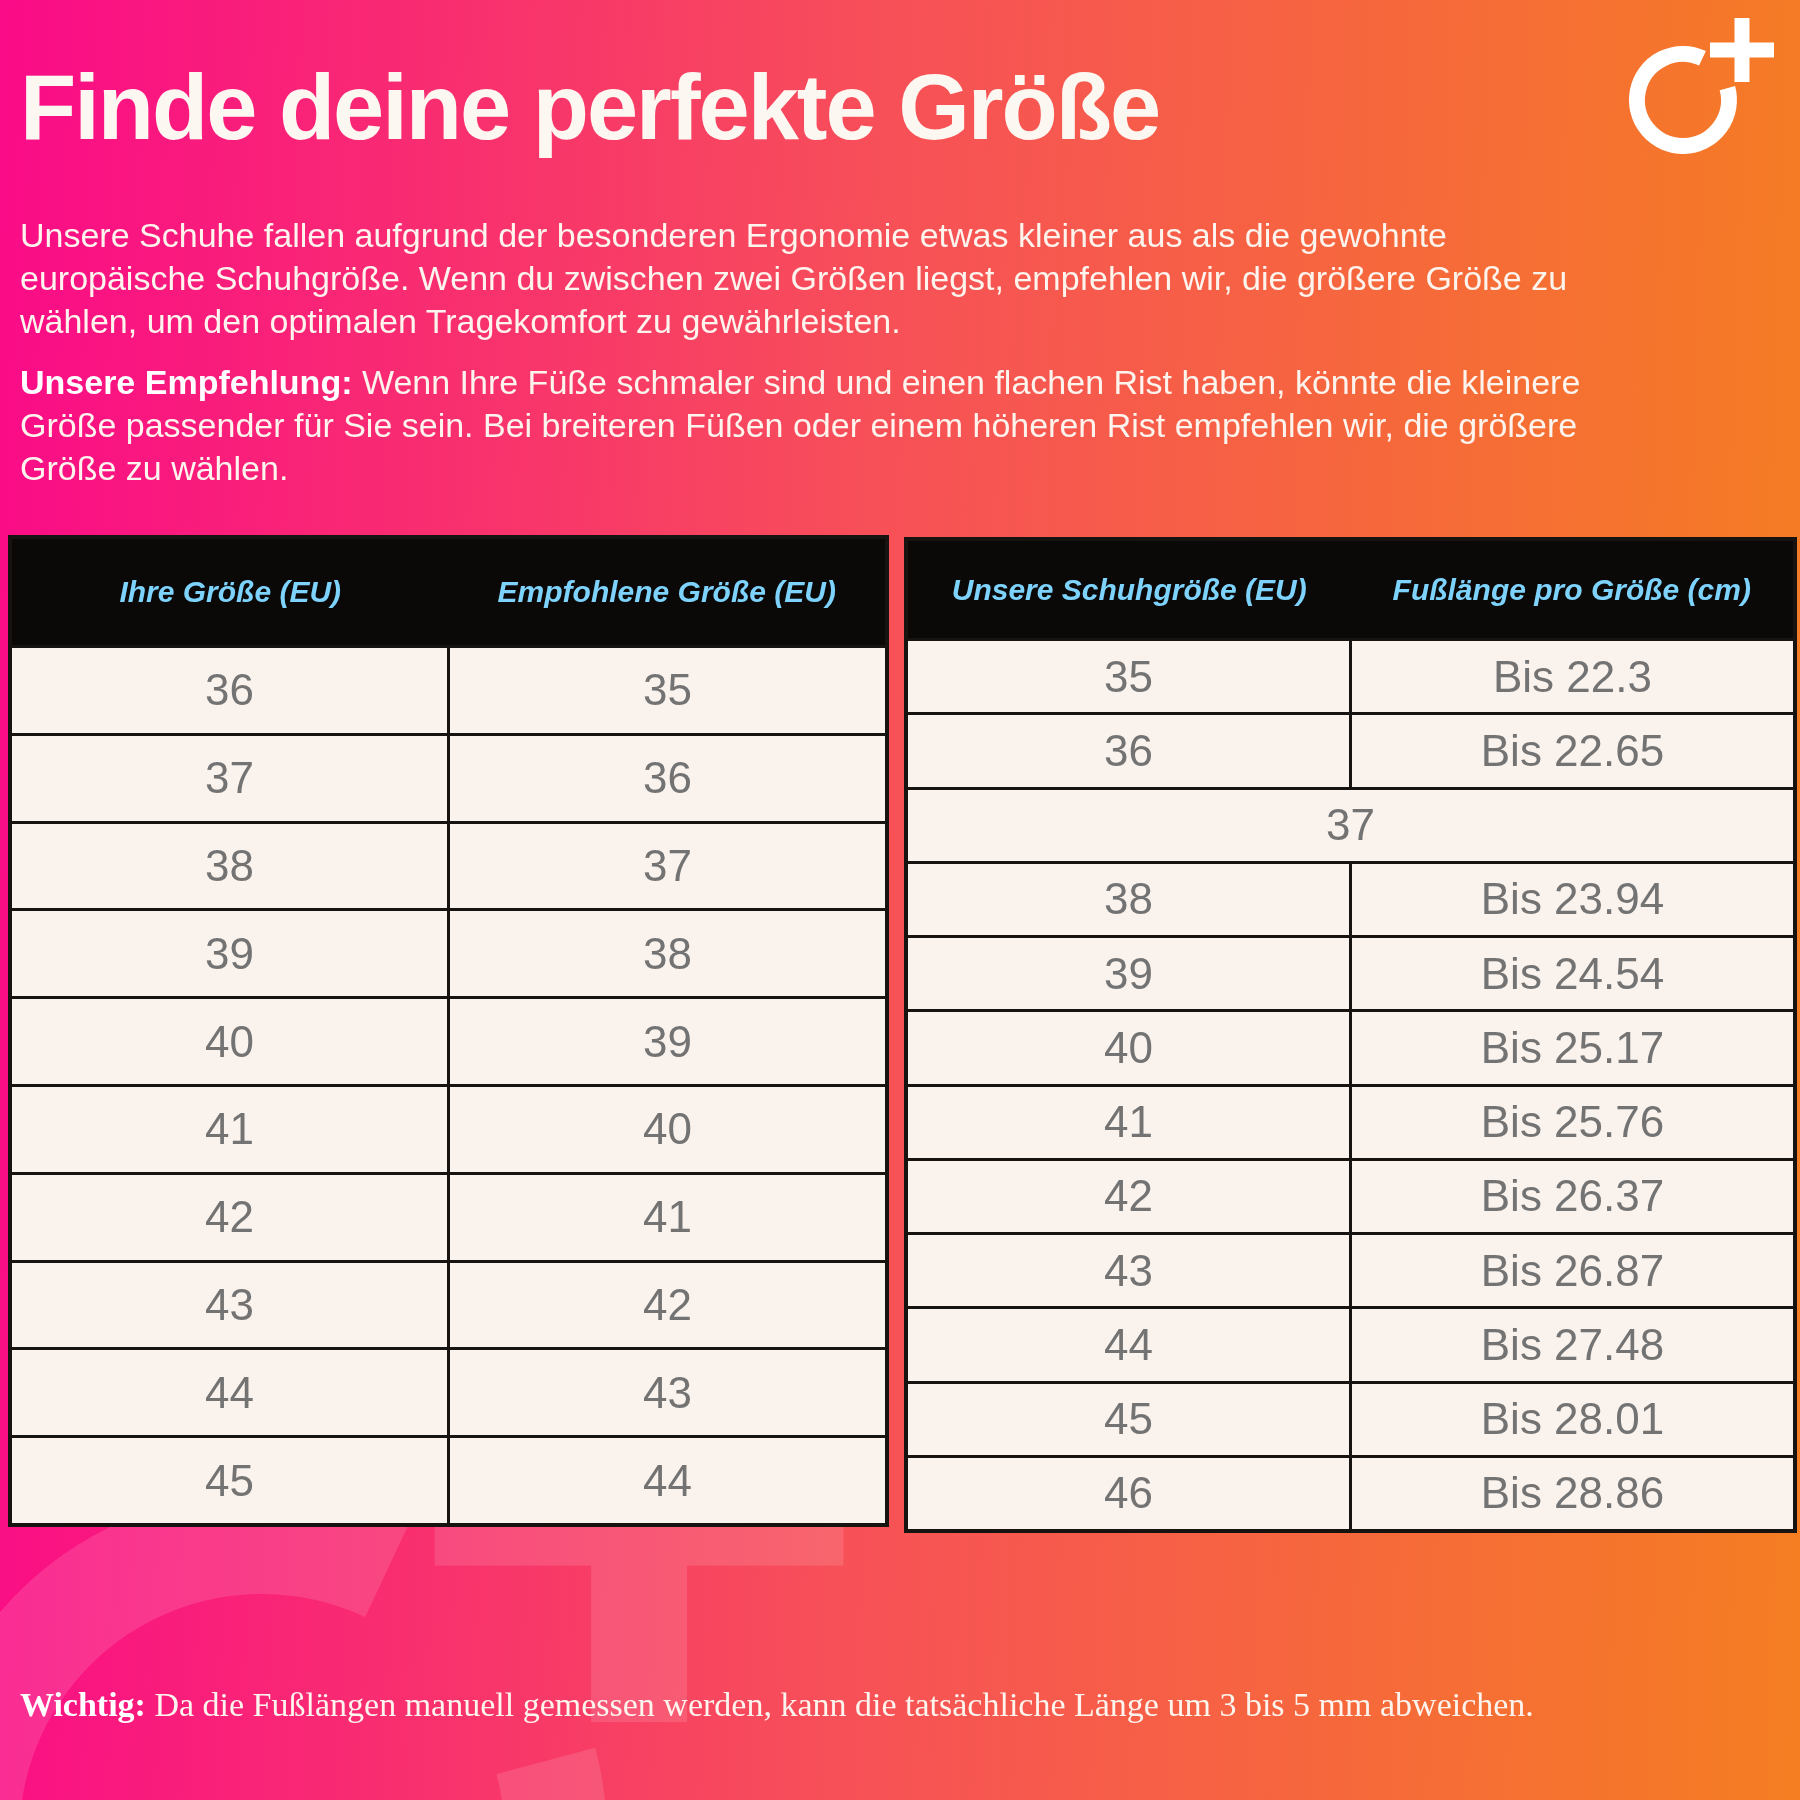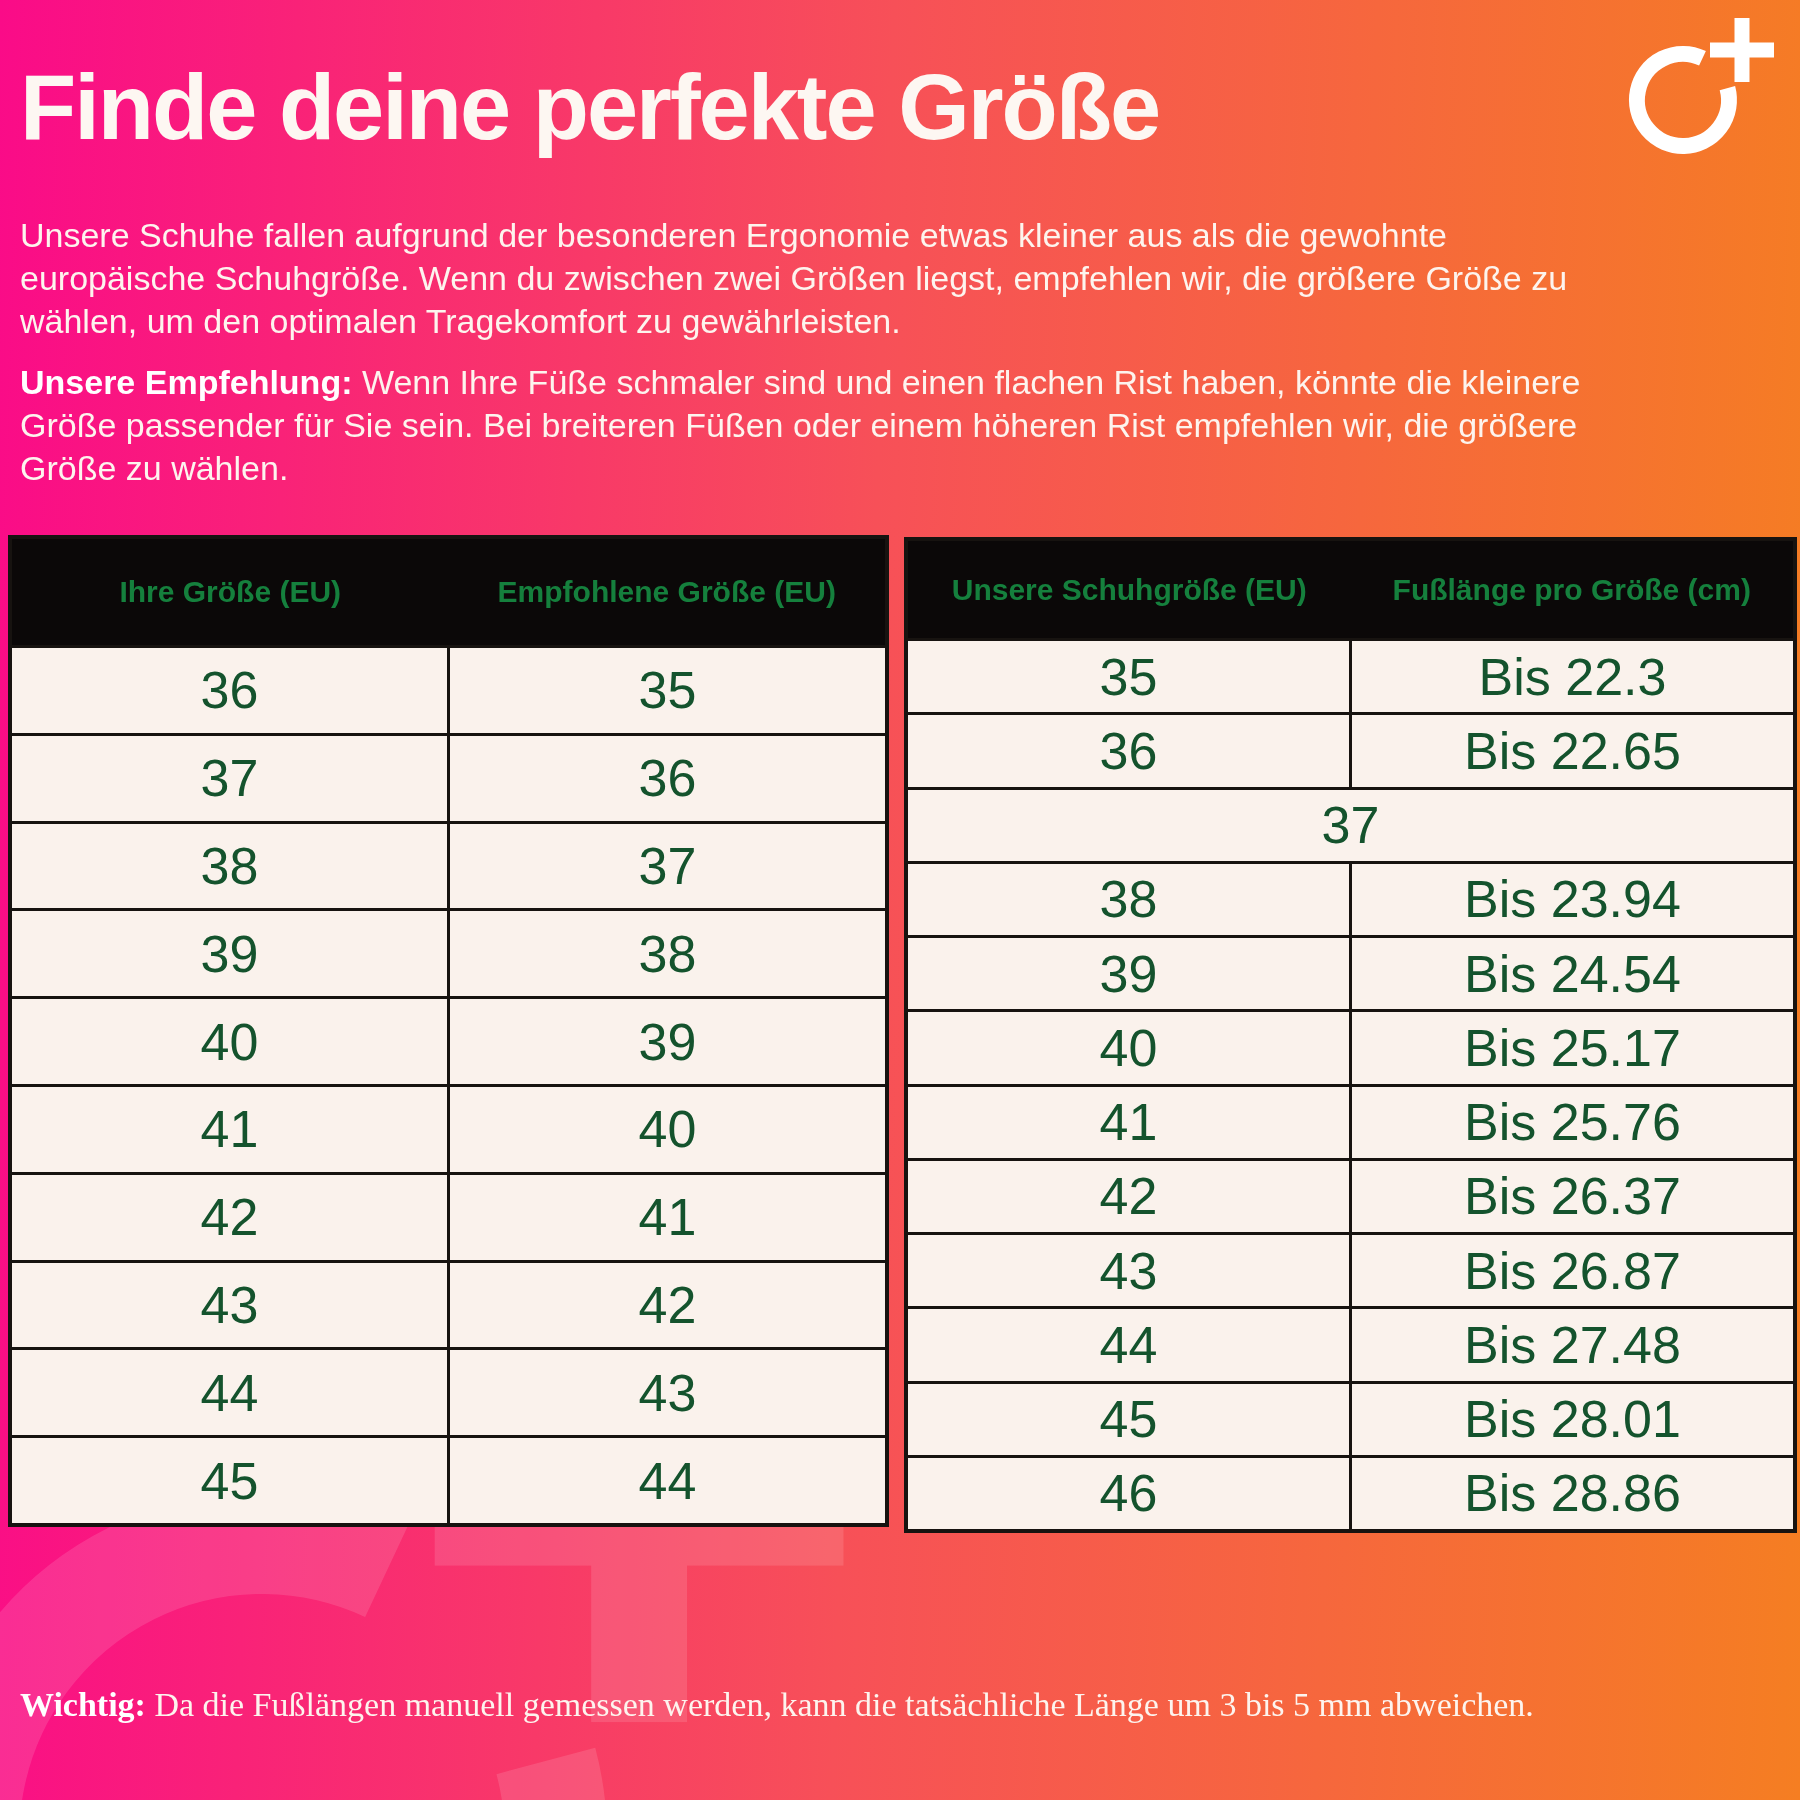--- a/index.html
+++ b/index.html
@@ -61,21 +61,22 @@
     border: 4px solid #171310;
     box-sizing: border-box;
     z-index: 2;
   }
   .stable-left  { left: 8px;   top: 535px; width: 881px; height: 992px; }
   .stable-right { left: 904px; top: 537px; width: 893px; height: 996px; }
 
   .thead {
     display: flex;
     background: #0b0808;
-    color: #15803d;
+    color: #7dd3fc;
+    font-style: italic;
   }
   .stable-left  .thead { height: 106px; }
   .stable-right .thead { height: 97px; }
   .th {
     flex: 1;
     display: flex;
     align-items: center;
     justify-content: center;
     font-weight: bold;
     font-size: 30px;
@@ -85,22 +86,22 @@
   .tr {
     flex: 1;
     display: flex;
     border-top: 3px solid #171310;
   }
   .td {
     flex: 1;
     display: flex;
     align-items: center;
     justify-content: center;
-    font-size: 52px;
-    color: #14532d;
+    font-size: 44px;
+    color: #737373;
   }
   .td + .td { border-left: 3px solid #171310; }
 
   
   .p-note {
     position: absolute;
     left: 20px; top: 1648px;
     width: 1560px;
     font-size: 34px;
     line-height: 1.35;

